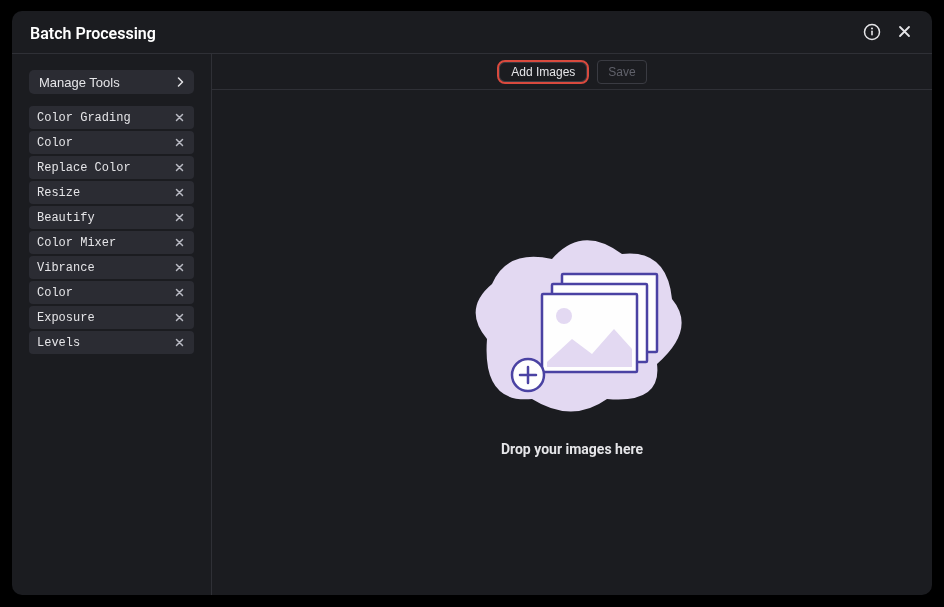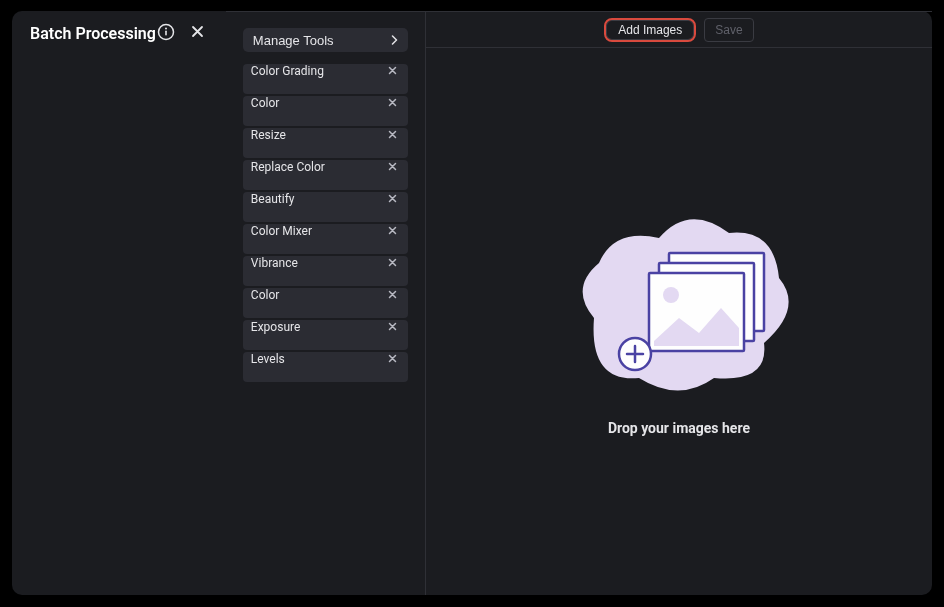--- a/index.html
+++ b/index.html
@@ -17,21 +17,21 @@
     }
     .modal {
       position: absolute;
       top: 11px;
       left: 12px;
       right: 12px;
       bottom: 12px;
       background: #1b1c20;
       border-radius: 10px;
       display: flex;
-      flex-direction: row;
+      flex-direction: column;
     }
     .modal-header {
       display: flex;
       align-items: center;
       justify-content: space-between;
       padding: 12px 18px 10px 18px;
       height: 42px;
     }
     .modal-title {
       color: #fff;
@@ -89,23 +89,25 @@
       flex-direction: column;
       gap: 2px;
     }
     .tool-item {
       background: #2b2c33;
       border-radius: 4px;
       color: #e5e5e8;
       padding: 0 8px;
       font-size: 12px;
       display: flex;
+      align-items: center;
       justify-content: space-between;
       cursor: pointer;
-      height: 30px;
+      height: 23px;
+      font-family: Liberation Mono, monospace;
     }
     .tool-remove {
       background: transparent;
       border: none;
       color: #b8b9c2;
       cursor: pointer;
       font-size: 12px;
       display: flex;
       align-items: center;
       justify-content: center;
@@ -206,29 +208,29 @@
           </div>
           <div class="tool-item">
             <span>Color</span>
             <button class="tool-remove">
               <span><svg width="9" height="9" viewBox="0 0 9 9">
                   <path d="M1.5 1.5 L7.5 7.5 M7.5 1.5 L1.5 7.5" stroke="#b8b9c2" stroke-width="1.5" stroke-linecap="round"></path>
                 </svg></span>
             </button>
           </div>
           <div class="tool-item">
+            <span>Replace Color</span>
+            <button class="tool-remove">
+              <span><svg width="9" height="9" viewBox="0 0 9 9">
+                  <path d="M1.5 1.5 L7.5 7.5 M7.5 1.5 L1.5 7.5" stroke="#b8b9c2" stroke-width="1.5" stroke-linecap="round"></path>
+                </svg></span>
+            </button>
+          </div>
+          <div class="tool-item">
             <span>Resize</span>
-            <button class="tool-remove">
-              <span><svg width="9" height="9" viewBox="0 0 9 9">
-                  <path d="M1.5 1.5 L7.5 7.5 M7.5 1.5 L1.5 7.5" stroke="#b8b9c2" stroke-width="1.5" stroke-linecap="round"></path>
-                </svg></span>
-            </button>
-          </div>
-          <div class="tool-item">
-            <span>Replace Color</span>
             <button class="tool-remove">
               <span><svg width="9" height="9" viewBox="0 0 9 9">
                   <path d="M1.5 1.5 L7.5 7.5 M7.5 1.5 L1.5 7.5" stroke="#b8b9c2" stroke-width="1.5" stroke-linecap="round"></path>
                 </svg></span>
             </button>
           </div>
           <div class="tool-item">
             <span>Beautify</span>
             <button class="tool-remove">
               <span><svg width="9" height="9" viewBox="0 0 9 9">

